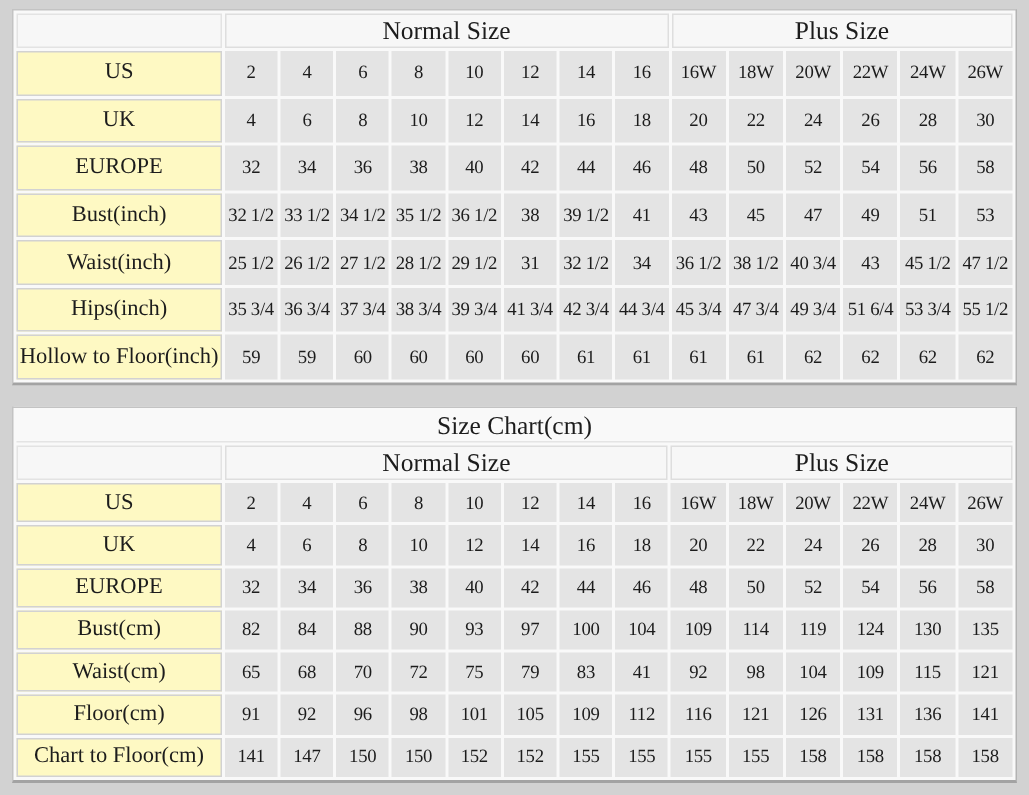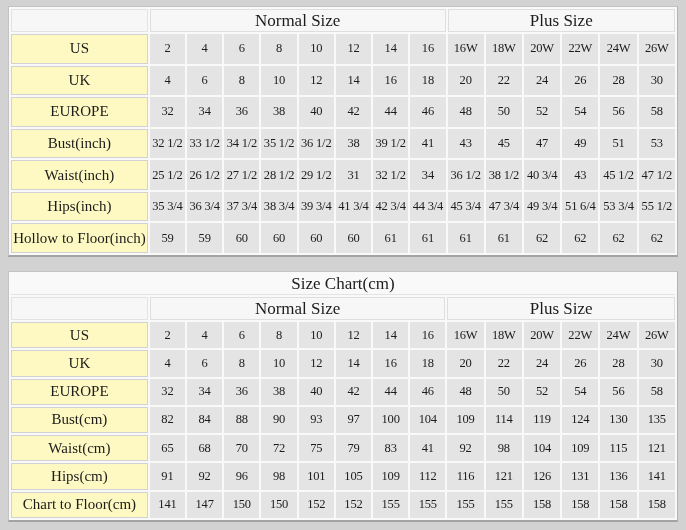--- a/index.html
+++ b/index.html
@@ -306,21 +306,21 @@
             <td class="cell">83</td>
             <td class="cell">41</td>
             <td class="cell">92</td>
             <td class="cell">98</td>
             <td class="cell">104</td>
             <td class="cell">109</td>
             <td class="cell">115</td>
             <td class="cell">121</td>
           </tr>
           <tr>
-            <td class="rowlabel">Hips(cm)</td>
+            <td class="rowlabel">Floor(cm)</td>
             <td class="cell">91</td>
             <td class="cell">92</td>
             <td class="cell">96</td>
             <td class="cell">98</td>
             <td class="cell">101</td>
             <td class="cell">105</td>
             <td class="cell">109</td>
             <td class="cell">112</td>
             <td class="cell">116</td>
             <td class="cell">121</td>

